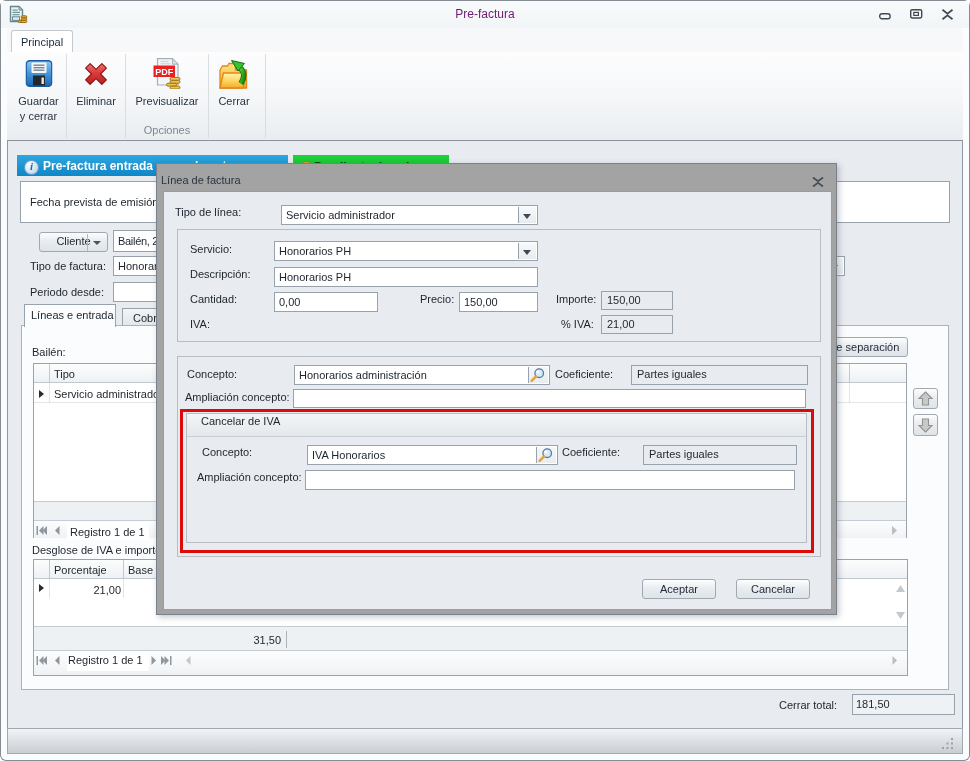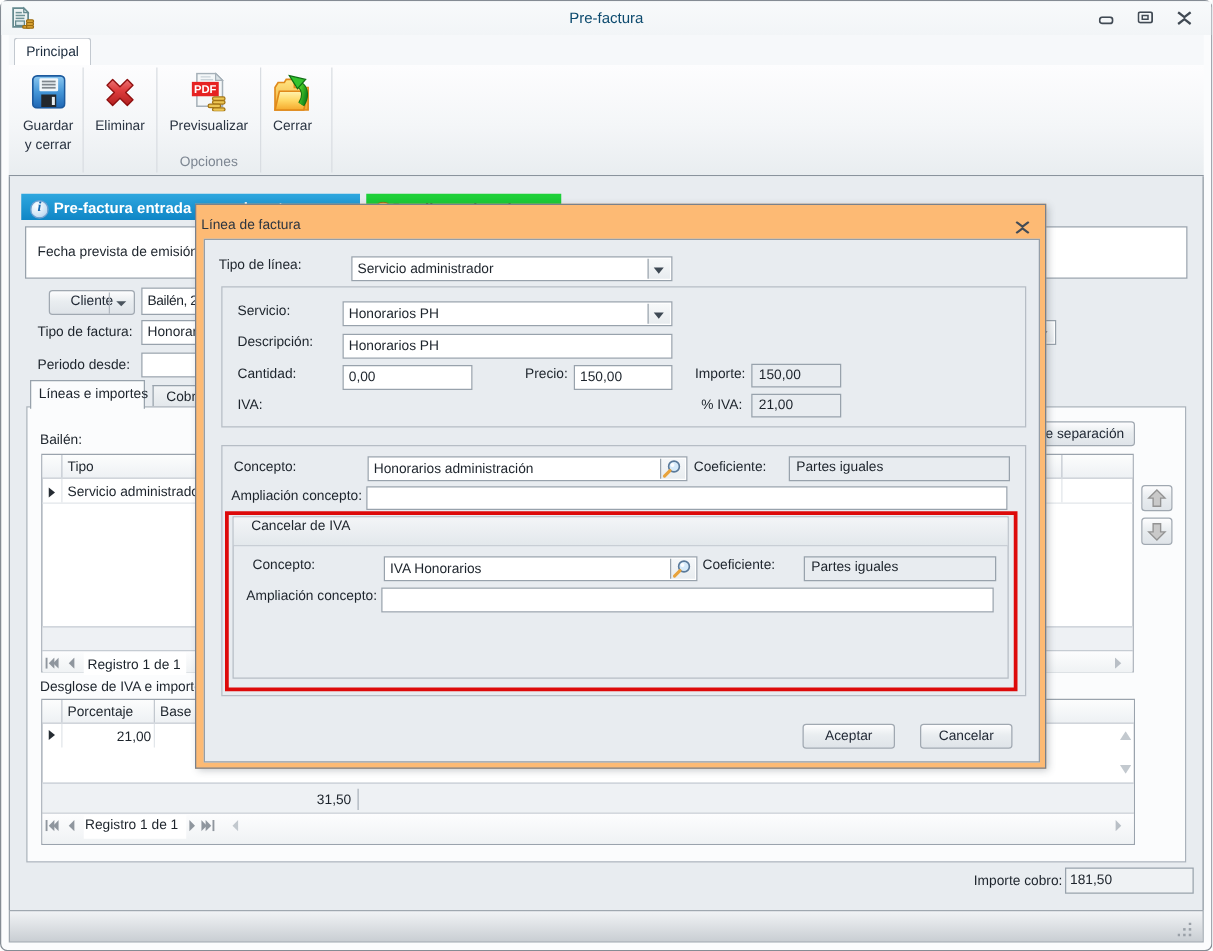--- a/index.html
+++ b/index.html
@@ -1,20 +1,20 @@
 <!DOCTYPE html>
 <html><head><meta charset="utf-8">
 <style>
   html,body{margin:0;padding:0;}
   body{width:970px;height:761px;overflow:hidden;font-family:"Liberation Sans",sans-serif;font-size:11px;color:#1d242c;}
   .abs{position:absolute;}
   #win{position:relative;width:970px;height:761px;background:#fbfcfd;border-radius:6px;box-shadow:inset 0 0 0 1px #858c94;}
   body{background:#fff;}
   #titlebar{left:1px;top:1px;width:968px;height:27px;background:linear-gradient(#f8fafb,#f2f5f7);}
-  #apptitle{left:0;top:7px;width:970px;text-align:center;font-size:12px;color:#0c4a6e;}
+  #apptitle{left:0;top:7px;width:970px;text-align:center;font-size:12px;color:#701a75;}
   #tabrow{left:7px;top:28px;width:956px;height:24px;background:#f6f8fa;}
   #tabPrincipal{left:11px;top:30px;width:62px;height:22px;background:#fff;border:1px solid #c3c9d0;border-bottom:none;border-radius:3px 3px 0 0;text-align:center;line-height:22px;color:#1b2b3d;box-sizing:border-box;}
   #ribbon{left:7px;top:52px;width:956px;height:88px;background:linear-gradient(#fdfdfe 0%,#f4f6f8 55%,#e9edf0 100%);border-bottom:1px solid #8a939d;}
   .rsep{position:absolute;top:2px;width:1px;height:84px;background:#d9dde2;}
   .rbtn{position:absolute;top:0;height:88px;text-align:center;color:#2a3442;}
   .rbtn .cap{position:absolute;left:0;width:100%;top:42px;line-height:15px;}
   .groupcap{position:absolute;top:72px;color:#7d8692;width:100%;text-align:center;}
   .ricon{position:absolute;top:8px;left:50%;transform:translateX(-50%);}
   #formpanel{left:8px;top:152px;width:954px;height:574px;}
   .strip{position:absolute;top:3px;height:21px;}
@@ -22,21 +22,21 @@
   #stripgreen{left:285px;width:156px;background:linear-gradient(#1fd13a,#10c02c);color:#0a3810;font-weight:bold;font-size:12px;}
   .whitebox{position:absolute;background:#fff;border:1px solid #98a2ac;box-sizing:border-box;}
   .lbl{position:absolute;white-space:nowrap;}
   #innerpage{position:absolute;left:13px;top:173px;width:928px;height:365px;background:#fbfcfd;border:1px solid #aab2bb;box-sizing:border-box;}
   .gridbox{position:absolute;border:1px solid #9aa3ad;background:#fff;box-sizing:border-box;}
   .ghead{position:absolute;left:0;top:0;width:100%;height:19px;background:linear-gradient(#fcfdfd,#eef1f4);border-bottom:1px solid #c2c8cf;box-sizing:border-box;}
   .navbar{position:absolute;left:0;width:100%;background:linear-gradient(#fdfdfe,#eff2f4);border-top:1px solid #c6ccd3;box-sizing:border-box;}
   .sumband{position:absolute;left:0;width:100%;background:#eef1f4;border-top:1px solid #c6ccd3;box-sizing:border-box;}
   .btn{position:absolute;background:linear-gradient(#fdfdfe,#e9edf0 45%,#dfe4e9);border:1px solid #a0a8b1;border-radius:3px;box-sizing:border-box;text-align:center;color:#1f2733;}
   #statusbar{left:7px;top:728px;width:956px;height:26px;background:linear-gradient(#f1f3f5,#c9ced3);border:1px solid #a0a8b0;box-sizing:border-box;}
-  #dialog{left:156px;top:163px;width:681px;height:452px;background:#fdba74;border:1px solid #79818c;box-shadow:2px 2px 6px rgba(60,70,80,0.30);box-sizing:border-box;}
+  #dialog{left:156px;top:163px;width:681px;height:452px;background:#a3a3a3;border:1px solid #79818c;box-shadow:2px 2px 6px rgba(60,70,80,0.30);box-sizing:border-box;}
   #dlgclient{position:absolute;left:6px;top:27px;width:669px;height:419px;background:#e8ecf0;border:1px solid #949ea8;box-sizing:border-box;}
   .grp{position:absolute;border:1px solid #b6bdc5;box-sizing:border-box;}
   .tb{position:absolute;background:#fff;border:1px solid #98a2ac;box-sizing:border-box;line-height:18px;padding-left:4px;white-space:nowrap;overflow:hidden;}
   .ro{position:absolute;background:#e8ecf0;border:1px solid #98a2ac;box-sizing:border-box;line-height:17px;padding-left:5px;white-space:nowrap;overflow:hidden;}
   .combo-arrow{position:absolute;right:1px;top:1px;bottom:1px;width:17px;background:linear-gradient(#f7f9fa,#e8ecef);border-left:1px solid #98a2ac;}
   .combo-arrow:after{content:"";position:absolute;left:4px;top:7px;width:0;height:0;border-left:4px solid transparent;border-right:4px solid transparent;border-top:5px solid #3e4954;}
   .lupa{position:absolute;right:1px;top:1px;bottom:1px;width:19px;background:linear-gradient(#f5f7f9,#e9edf0);border-left:1px solid #98a2ac;}
   #redrect{position:absolute;border:3px solid #dd0a0a;box-sizing:border-box;}
   .navtri{position:absolute;top:5px;}
 </style></head>
@@ -186,21 +186,21 @@
     <div class="lbl" style="left:22px;top:108px">Tipo de factura:</div>
     <div class="whitebox" style="left:105px;top:104px;width:732px;height:20px">
         <span class="combo-arrow"></span>
       </div>
     <div class="lbl" style="left:110px;top:108px">Honorarios administración</div>
 
     <div class="lbl" style="left:22px;top:134px">Periodo desde:</div>
     <div class="whitebox" style="left:105px;top:130px;width:144px;height:20px"></div>
 
     <div class="whitebox" style="left:16px;top:152px;width:92px;height:23px;border-bottom:none;background:#fbfcfd;z-index:2"></div>
-    <div class="lbl" style="left:23px;top:157px;z-index:3">Líneas e importes</div>
+    <div class="lbl" style="left:23px;top:157px;z-index:3">Líneas e entrada</div>
     <div class="whitebox" style="left:114px;top:156px;width:80px;height:18px;border-bottom:none;background:linear-gradient(#f2f4f6,#e2e7eb)"></div>
     <div class="lbl" style="left:125px;top:160px">Cobros</div>
 
     <div id="innerpage">
       <div class="lbl" style="left:10px;top:20px">Bailén:</div>
       <div class="gridbox" style="left:11px;top:37px;width:874px;height:175px">
         <div class="ghead">
             <span style="position:absolute;left:20px;top:4px">Tipo</span>
           <span style="position:absolute;left:15px;top:0;width:1px;height:18px;background:#c2c8cf"></span>
           <span style="position:absolute;left:815px;top:0;width:1px;height:18px;background:#c2c8cf"></span>
@@ -287,21 +287,21 @@
         <div style="position:absolute;left:858px;top:19px;width:16px;height:47px">
           <svg style="position:absolute;left:4px;top:6px" width="9" height="7" viewBox="0 0 9 7">
               <path d="M4.5 0 L9 7 H0z" fill="#c3c9cf"></path>
             </svg>
           <svg style="position:absolute;left:4px;top:33px" width="9" height="7" viewBox="0 0 9 7">
               <path d="M4.5 7 L9 0 H0z" fill="#c3c9cf"></path>
             </svg>
         </div>
       </div>
     </div>
-    <div class="lbl" style="left:771px;top:547px">Importe cobro:</div>
+    <div class="lbl" style="left:771px;top:547px">Cerrar total:</div>
     <div class="whitebox" style="left:844px;top:542px;width:103px;height:21px;background:#eff2f4"></div>
     <div class="lbl" style="left:848px;top:546px">181,50</div>
   </div>
 
   <div id="statusbar" class="abs">
     <svg style="position:absolute;right:7px;bottom:2px" width="13" height="13" viewBox="0 0 13 13">
       <g fill="#9aa1a8">
           <rect x="9" y="9" width="2" height="2"></rect>
           <rect x="9" y="4.5" width="2" height="2"></rect>
           <rect x="4.5" y="9" width="2" height="2"></rect>

